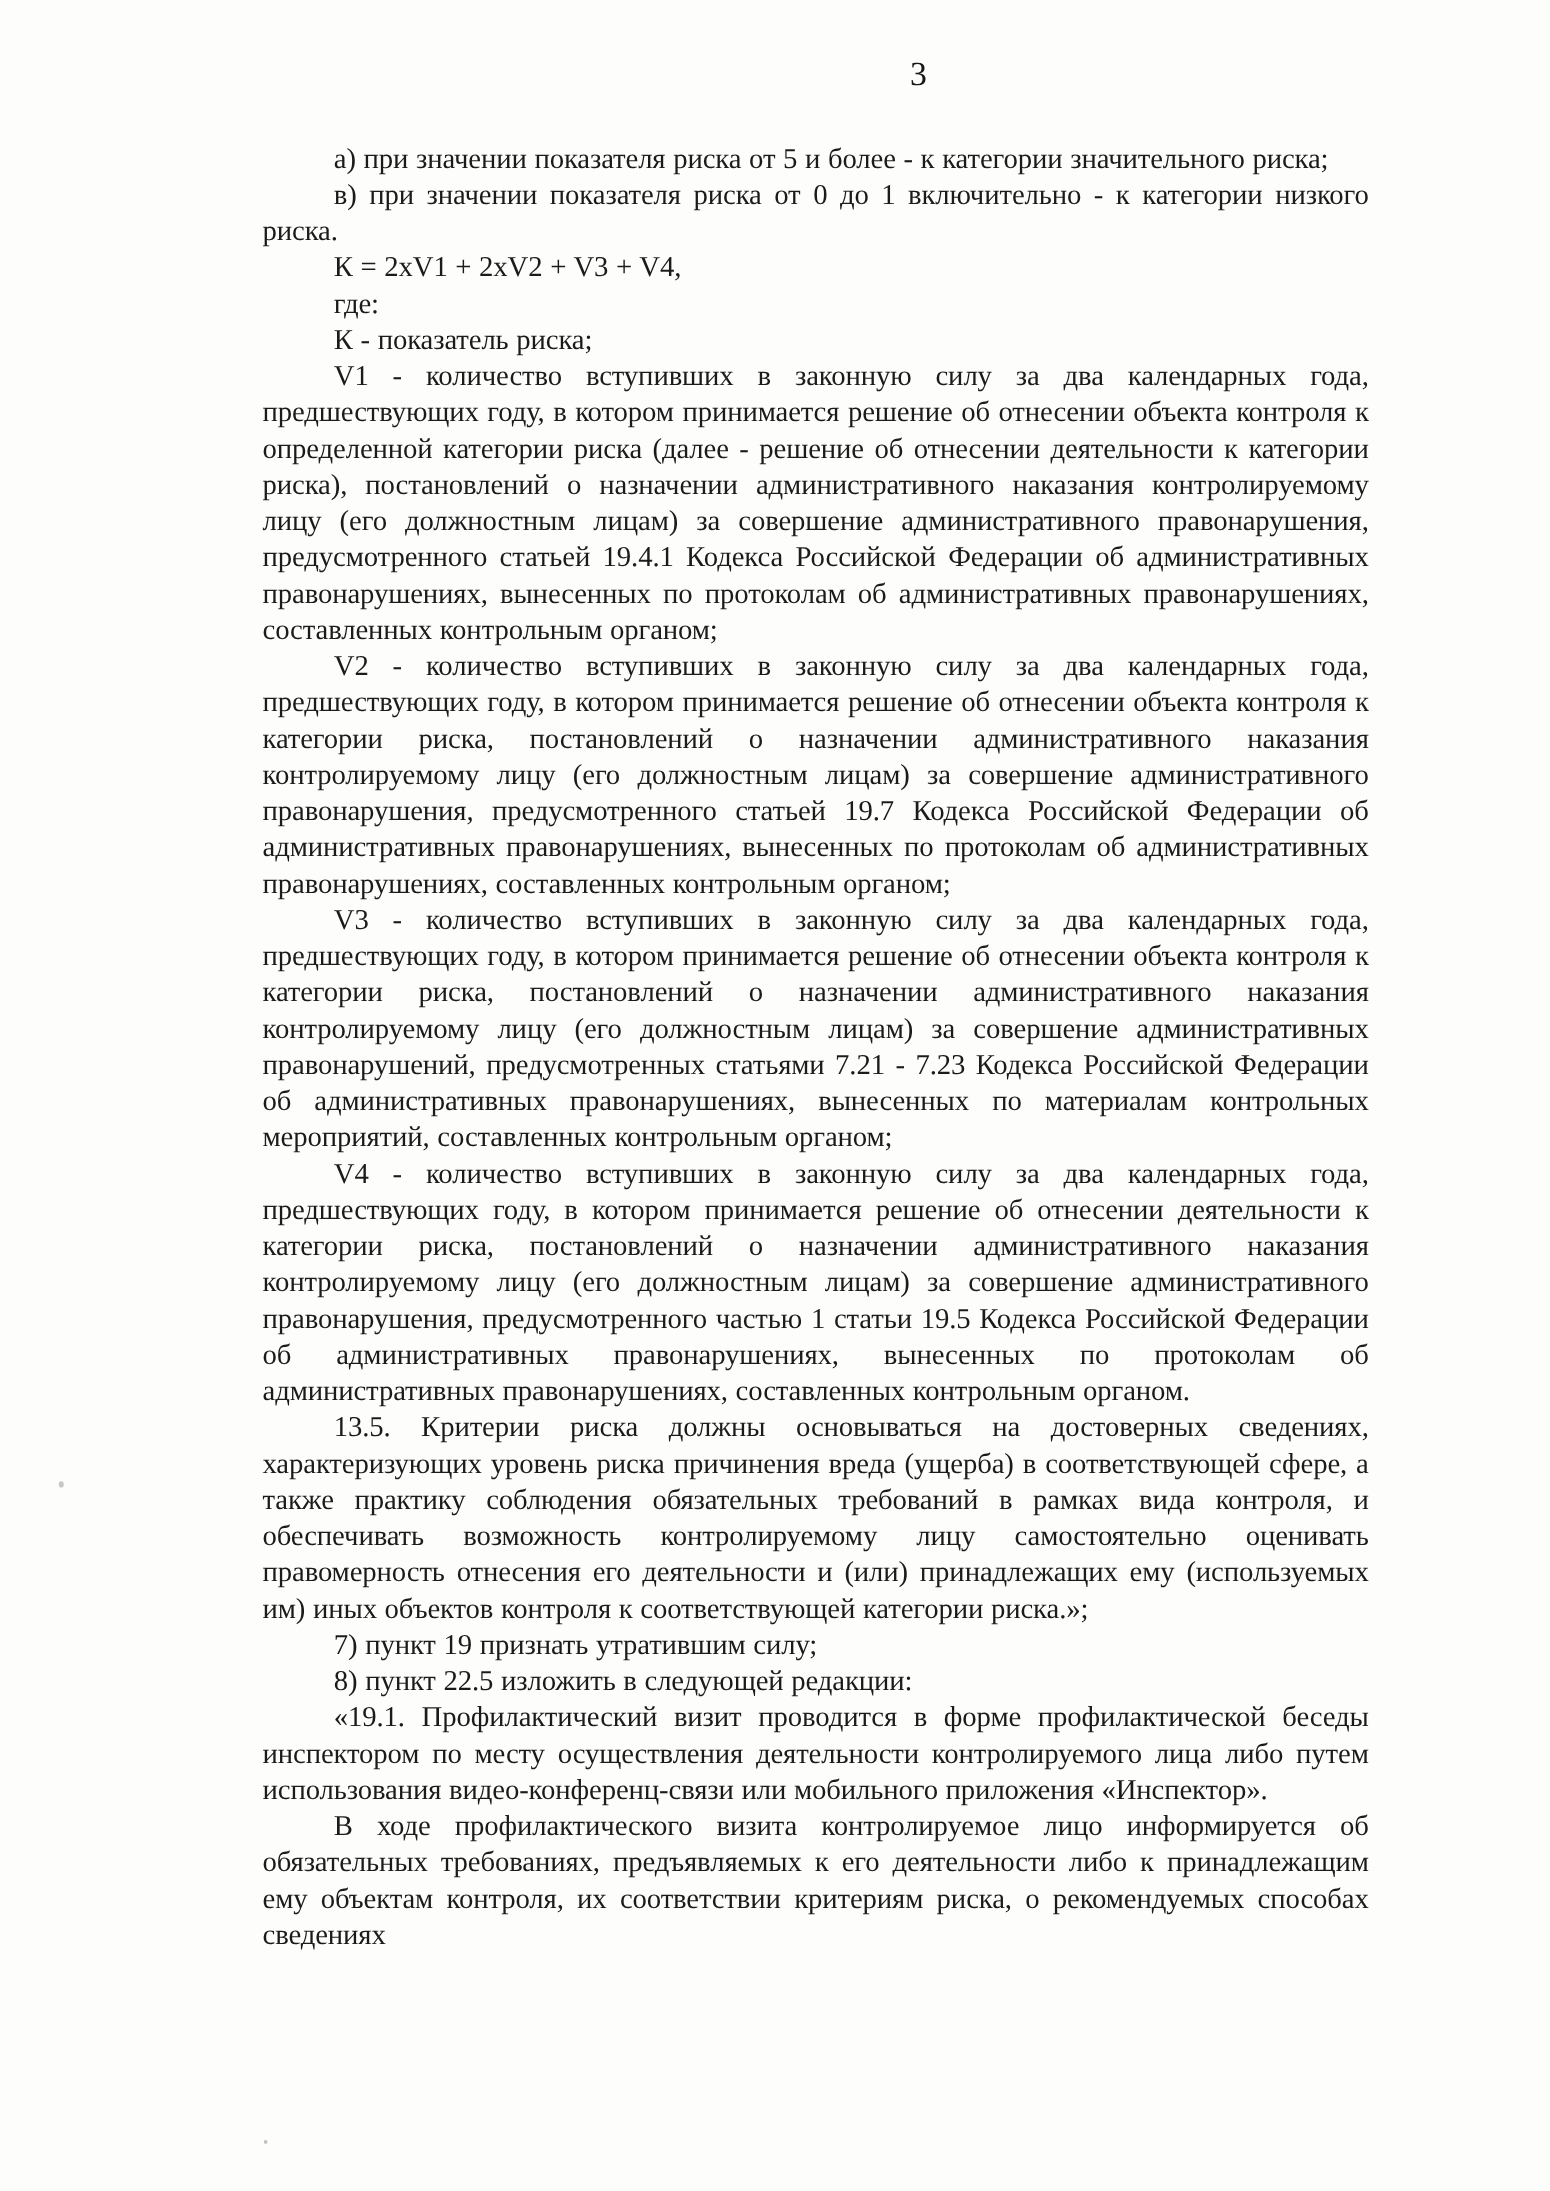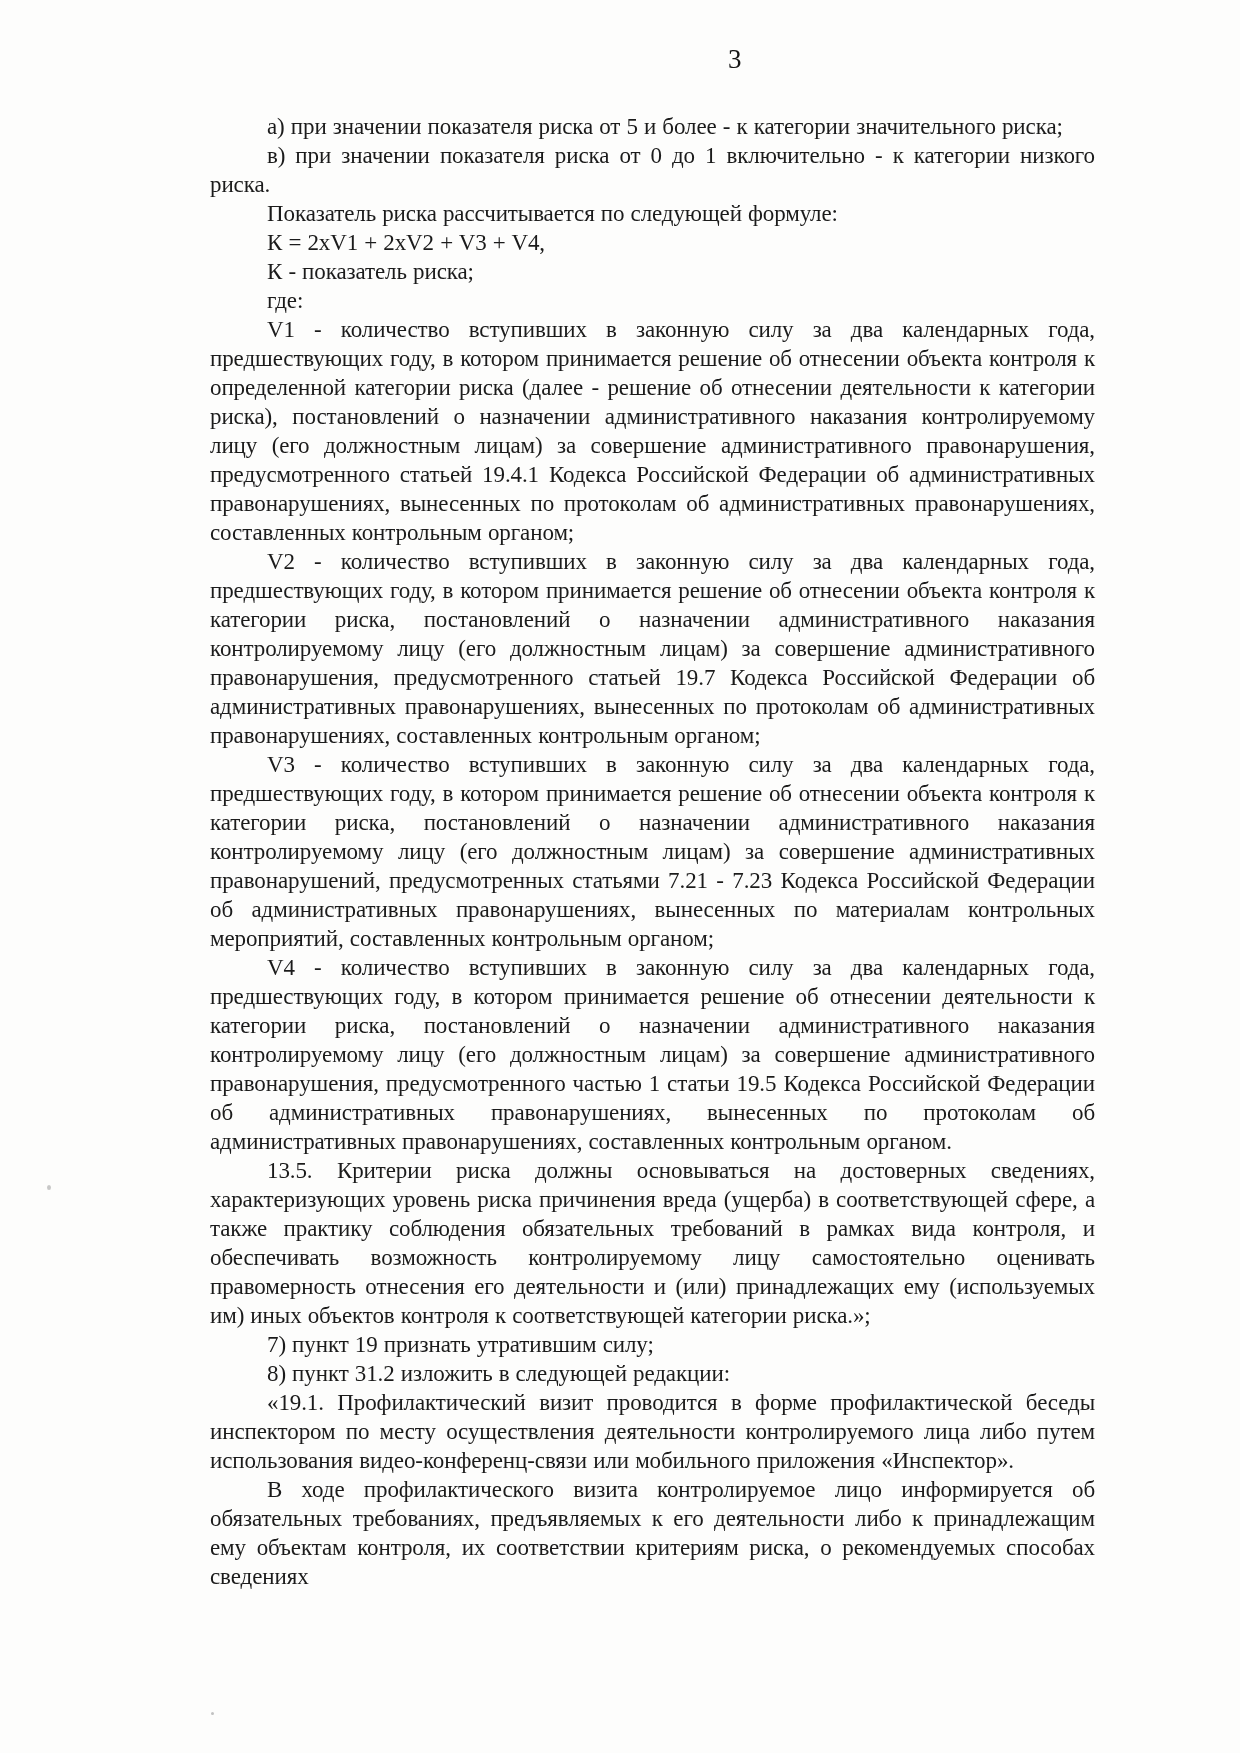--- a/index.html
+++ b/index.html
@@ -53,31 +53,30 @@
 </head>
 <body>
 
 <div class="page">
 
   <div class="page-number">3</div>
 
   <div class="content">
     <p>а) при значении показателя риска от 5 и более - к категории значительного риска;</p>
     <p>в) при значении показателя риска от 0 до 1 включительно - к категории низкого риска.</p>
-    <p>Показатель риска рассчитывается по следующей формуле:</p>
     <p>К = 2хV1 + 2хV2 + V3 + V4,</p>
+    <p>где:</p>
     <p>К - показатель риска;</p>
-    <p>где:</p>
     <p>V1 - количество вступивших в законную силу за два календарных года, предшествующих году, в котором принимается решение об отнесении объекта контроля к определенной категории риска (далее - решение об отнесении деятельности к категории риска), постановлений о назначении административного наказания контролируемому лицу (его должностным лицам) за совершение административного правонарушения, предусмотренного статьей 19.4.1 Кодекса Российской Федерации об административных правонарушениях, вынесенных по протоколам об административных правонарушениях, составленных контрольным органом;</p>
     <p>V2 - количество вступивших в законную силу за два календарных года, предшествующих году, в котором принимается решение об отнесении объекта контроля к категории риска, постановлений о назначении административного наказания контролируемому лицу (его должностным лицам) за совершение административного правонарушения, предусмотренного статьей 19.7 Кодекса Российской Федерации об административных правонарушениях, вынесенных по протоколам об административных правонарушениях, составленных контрольным органом;</p>
     <p>V3 - количество вступивших в законную силу за два календарных года, предшествующих году, в котором принимается решение об отнесении объекта контроля к категории риска, постановлений о назначении административного наказания контролируемому лицу (его должностным лицам) за совершение административных правонарушений, предусмотренных статьями 7.21 - 7.23 Кодекса Российской Федерации об административных правонарушениях, вынесенных по материалам контрольных мероприятий, составленных контрольным органом;</p>
     <p>V4 - количество вступивших в законную силу за два календарных года, предшествующих году, в котором принимается решение об отнесении деятельности к категории риска, постановлений о назначении административного наказания контролируемому лицу (его должностным лицам) за совершение административного правонарушения, предусмотренного частью 1 статьи 19.5 Кодекса Российской Федерации об административных правонарушениях, вынесенных по протоколам об административных правонарушениях, составленных контрольным органом.</p>
     <p>13.5. Критерии риска должны основываться на достоверных сведениях, характеризующих уровень риска причинения вреда (ущерба) в соответствующей сфере, а также практику соблюдения обязательных требований в рамках вида контроля, и обеспечивать возможность контролируемому лицу самостоятельно оценивать правомерность отнесения его деятельности и (или) принадлежащих ему (используемых им) иных объектов контроля к соответствующей категории риска.»;</p>
     <p>7) пункт 19 признать утратившим силу;</p>
-    <p>8) пункт 31.2 изложить в следующей редакции:</p>
+    <p>8) пункт 22.5 изложить в следующей редакции:</p>
     <p>«19.1. Профилактический визит проводится в форме профилактической беседы инспектором по месту осуществления деятельности контролируемого лица либо путем использования видео-конференц-связи или мобильного приложения «Инспектор».</p>
     <p>В ходе профилактического визита контролируемое лицо информируется об обязательных требованиях, предъявляемых к его деятельности либо к принадлежащим ему объектам контроля, их соответствии критериям риска, о рекомендуемых способах сведениях</p>
   </div>
 
   <div class="speck speck-1"></div>
   <div class="speck speck-2"></div>
 
 </div>
 
 </body></html>

